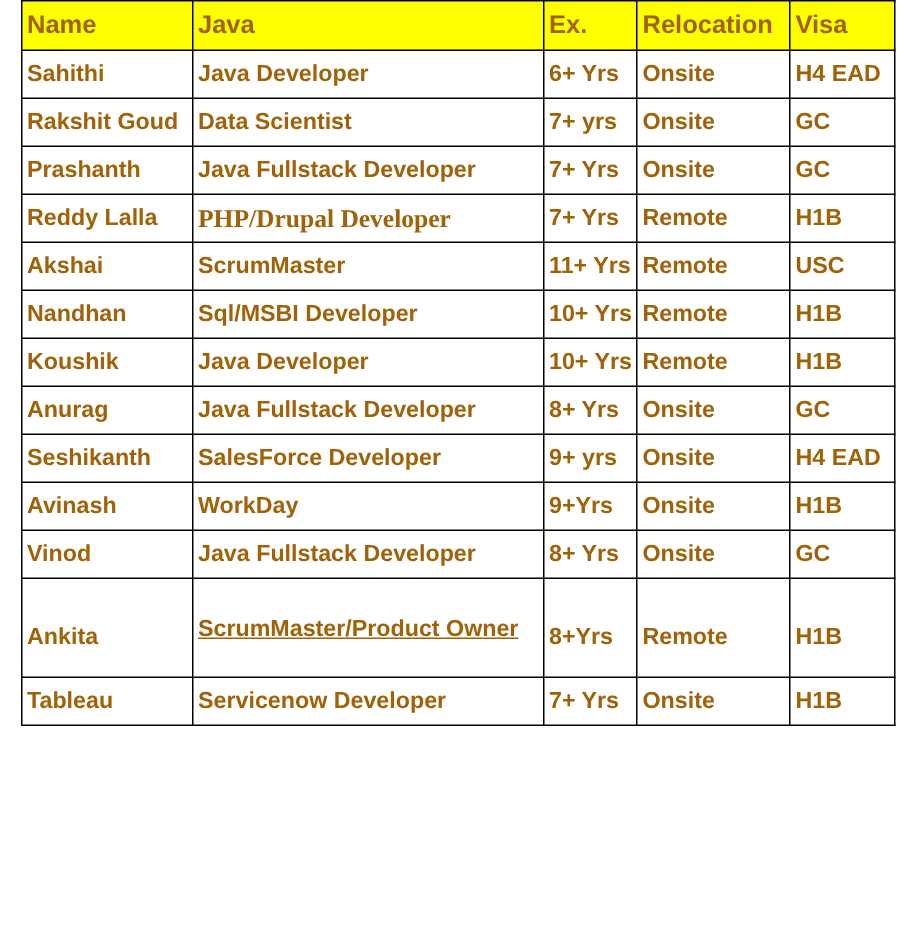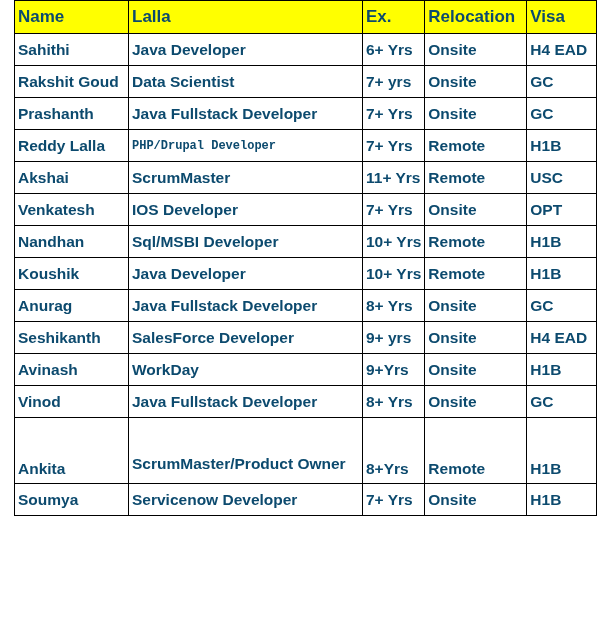--- a/index.html
+++ b/index.html
@@ -3,21 +3,21 @@
 <meta charset="utf-8">
 <style>
   html, body { margin:0; padding:0; background:#ffffff; }
   body { width:609px; height:626px; overflow:hidden; position:relative; }
   table.grid {
     position:absolute; left:14px; top:0;
     border-collapse:collapse;
     font-family:"Liberation Sans", sans-serif;
     font-weight:bold;
     font-size:15.5px;
-    color:#0c4a6e;
+    color:#a16207;
   }
   table.grid td, table.grid th {
     border:1px solid #000;
     padding:0 3px;
     text-align:left;
     white-space:nowrap;
     height:32px;
     box-sizing:border-box;
   }
   table.grid th {
@@ -25,32 +25,32 @@
     font-size:17px;
     height:33px;
     font-weight:bold;
   }
   .c1 { width:114px; }
   .c2 { width:234px; }
   .c3 { width:57px; }
   .c4 { width:102px;margin-top:10px; }
   .c5 { width:70px; }
   td.center { text-align:center; }
-  td.serif { font-family:Liberation Mono, monospace; font-size:12px; }
-  tr.tall td { height:66px; vertical-align:bottom; padding-bottom:5px; }
-  tr.tall td.wrap { white-space:normal; line-height:28px; }
+  td.serif { font-family:Liberation Serif, serif; font-size:17px; }
+  tr.tall td { height:66px; vertical-align:bottom; padding-bottom:17px; }
+  tr.tall td.wrap { white-space:normal; line-height:28px;text-decoration:underline; }
 </style>
 </head>
 <body>
 
 <table class="grid">
   <thead>
     <tr>
       <th class="c1">Name</th>
-      <th class="c2">Lalla</th>
+      <th class="c2">Java</th>
       <th class="c3">Ex.</th>
       <th class="c4">Relocation</th>
       <th class="c5">Visa</th>
     </tr>
   </thead>
   <tbody>
     <tr>
       <td>Sahithi</td>
       <td>Java Developer</td>
       <td>6+ Yrs</td>
@@ -77,27 +77,20 @@
       <td>7+ Yrs</td>
       <td class="center">Remote</td>
       <td>H1B</td>
     </tr>
     <tr>
       <td>Akshai</td>
       <td>ScrumMaster</td>
       <td>11+ Yrs</td>
       <td>Remote</td>
       <td>USC</td>
-    </tr>
-    <tr>
-      <td>Venkatesh</td>
-      <td>IOS Developer</td>
-      <td>7+ Yrs</td>
-      <td class="center">Onsite</td>
-      <td>OPT</td>
     </tr>
     <tr>
       <td>Nandhan</td>
       <td>Sql/MSBI Developer</td>
       <td>10+ Yrs</td>
       <td class="center">Remote</td>
       <td>H1B</td>
     </tr>
     <tr>
       <td>Koushik</td>
@@ -135,20 +128,20 @@
       <td>GC</td>
     </tr>
     <tr class="tall">
       <td>Ankita</td>
       <td class="wrap">ScrumMaster/Product Owner</td>
       <td>8+Yrs</td>
       <td class="center">Remote</td>
       <td>H1B</td>
     </tr>
     <tr>
-      <td>Soumya</td>
+      <td>Tableau</td>
       <td>Servicenow Developer</td>
       <td>7+ Yrs</td>
       <td class="center">Onsite</td>
       <td>H1B</td>
     </tr>
   </tbody>
 </table>
 
 </body></html>

